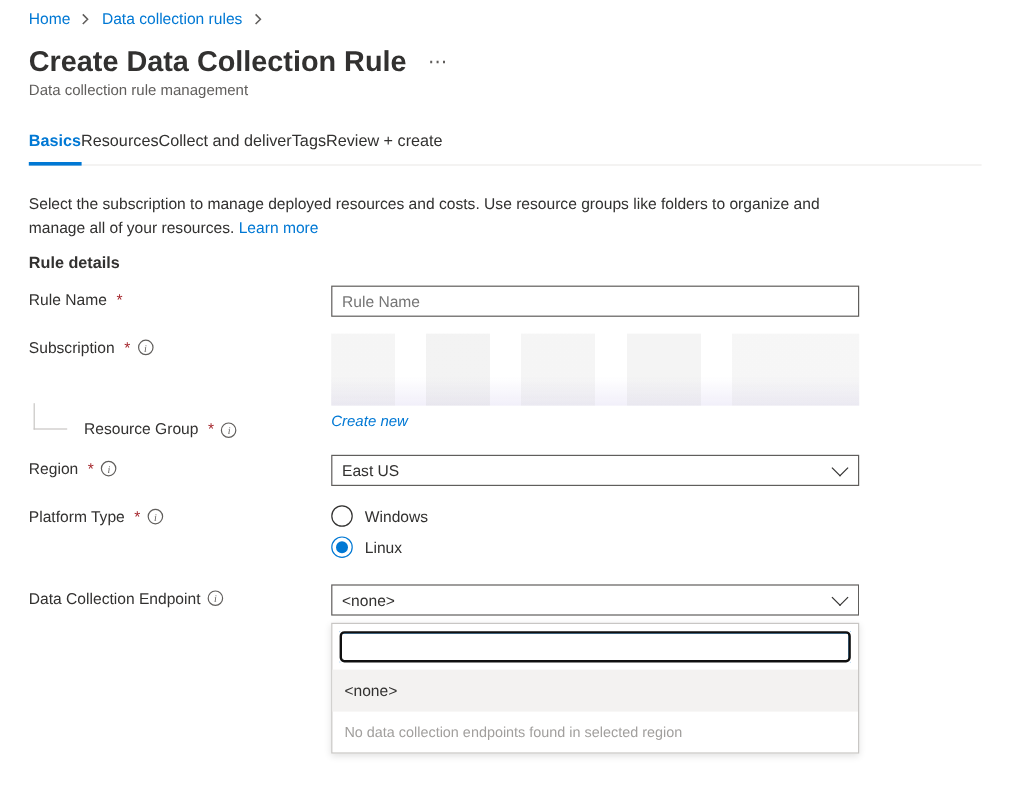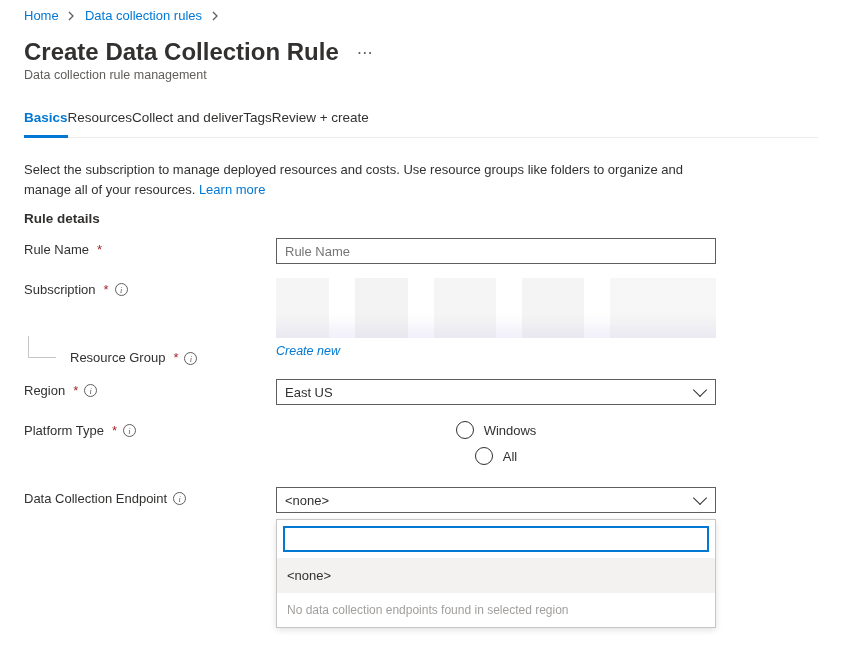--- a/index.html
+++ b/index.html
@@ -43,21 +43,21 @@
       font-family: inherit;
     }
     .select-box { display: flex; align-items: center; justify-content: space-between; cursor: pointer; position: relative; }
     .chevron {
       width: 10px; height: 10px; flex: 0 0 10px;
       transform: rotate(45deg); border-right: 1.4px solid #323130; border-bottom: 1.4px solid #323130;
       margin-top: -4px; margin-right: 2px;
     }
     .link-action { color: #0078d4; font-size: 12.5px; cursor: pointer; margin-top: 4px; display: inline-block; font-style: italic; }
     .radio-group { display: flex; flex-direction: column; gap: 8px; padding-top: 2px; }
-    .radio-opt { display: flex; align-items: center; gap: 10px; cursor: pointer; justify-content: center; }
+    .radio-opt { display: flex; align-items: center; gap: 10px; cursor: pointer; }
     .radio {
       width: 18px; height: 18px; border-radius: 50%; border: 1px solid #323130;
       display: inline-flex; align-items: center; justify-content: center; flex: 0 0 18px;
     }
     .radio.checked { border: 1.6px solid #0078d4; }
     .radio.checked::after { content: ""; width: 10px; height: 10px; background: #0078d4; border-radius: 50%; }
     .radio-label { font-size: 13px; }
     .dce-wrap { position: relative; }
     .dropdown-pop {
       border: 1px solid #c8c6c4; background: #fff; margin-top: 6px;
@@ -179,22 +179,22 @@
     <span class="req">*</span>
     <span class="info-icon">i</span>
   </div>
   <div class="ctrl-col">
     <div class="radio-group">
       <label class="radio-opt">
         <span class="radio"></span>
         <span class="radio-label">Windows</span>
       </label>
       <label class="radio-opt">
-        <span class="radio"></span>
-        <span class="radio-label">All</span>
+        <span class="radio checked"></span>
+        <span class="radio-label">Linux</span>
       </label>
     </div>
   </div>
 </div>
 
 <div class="field-row tall" style="margin-top:22px;">
   <div class="label-col">
     <span>Data Collection Endpoint</span>
     <span class="info-icon">i</span>
   </div>

